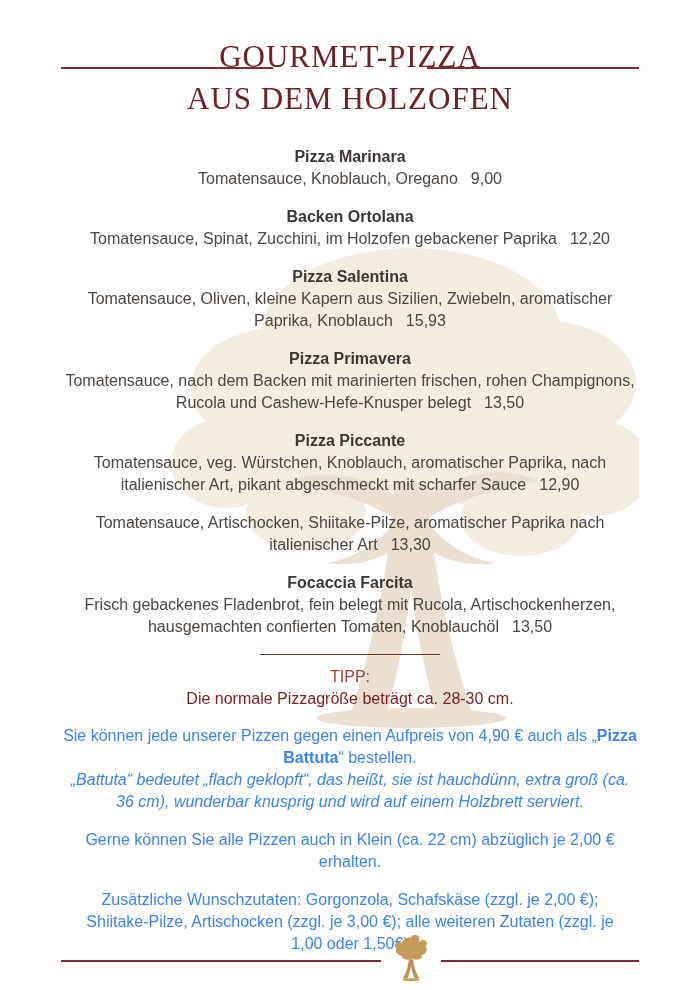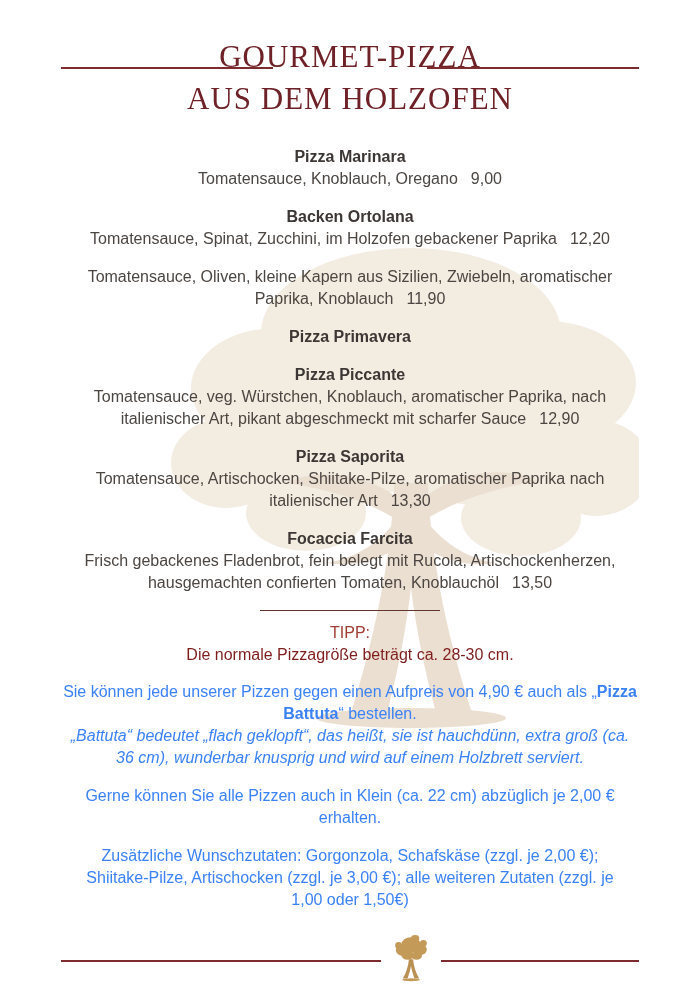--- a/index.html
+++ b/index.html
@@ -117,34 +117,35 @@
       <p class="item-name">Pizza Marinara</p>
       <p class="item-desc"><span>Tomatensauce, Knoblauch, Oregano</span><span class="price">9,00</span></p>
     </div>
 
     <div class="menu-item">
       <p class="item-name">Backen Ortolana</p>
       <p class="item-desc"><span>Tomatensauce, Spinat, Zucchini, im Holzofen gebackener Paprika</span><span class="price">12,20</span></p>
     </div>
 
     <div class="menu-item">
-      <p class="item-desc"><span>Tomatensauce, Oliven, kleine Kapern aus Sizilien, Zwiebeln, aromatischer Paprika, Knoblauch</span><span class="price">11,90</span></p>
+      <p class="item-name">Pizza Salentina</p>
+      <p class="item-desc"><span>Tomatensauce, Oliven, kleine Kapern aus Sizilien, Zwiebeln, aromatischer Paprika, Knoblauch</span><span class="price">15,93</span></p>
     </div>
 
     <div class="menu-item">
       <p class="item-name">Pizza Primavera</p>
+      <p class="item-desc"><span>Tomatensauce, nach dem Backen mit marinierten frischen, rohen Champignons, Rucola und Cashew-Hefe-Knusper  belegt</span><span class="price">13,50</span></p>
     </div>
 
     <div class="menu-item">
       <p class="item-name">Pizza Piccante</p>
       <p class="item-desc"><span>Tomatensauce, veg. Würstchen, Knoblauch, aromatischer Paprika, nach italienischer Art, pikant abgeschmeckt mit scharfer Sauce</span><span class="price">12,90</span></p>
     </div>
 
     <div class="menu-item">
-      <p class="item-name">Pizza Saporita</p>
       <p class="item-desc"><span>Tomatensauce, Artischocken, Shiitake-Pilze, aromatischer Paprika nach italienischer Art</span><span class="price">13,30</span></p>
     </div>
 
     <div class="menu-item">
       <p class="item-name">Focaccia Farcita</p>
       <p class="item-desc"><span>Frisch gebackenes Fladenbrot, fein belegt mit Rucola, Artischockenherzen, hausgemachten confierten Tomaten, Knoblauchöl</span><span class="price">13,50</span></p>
     </div>
 
   </div>
 

